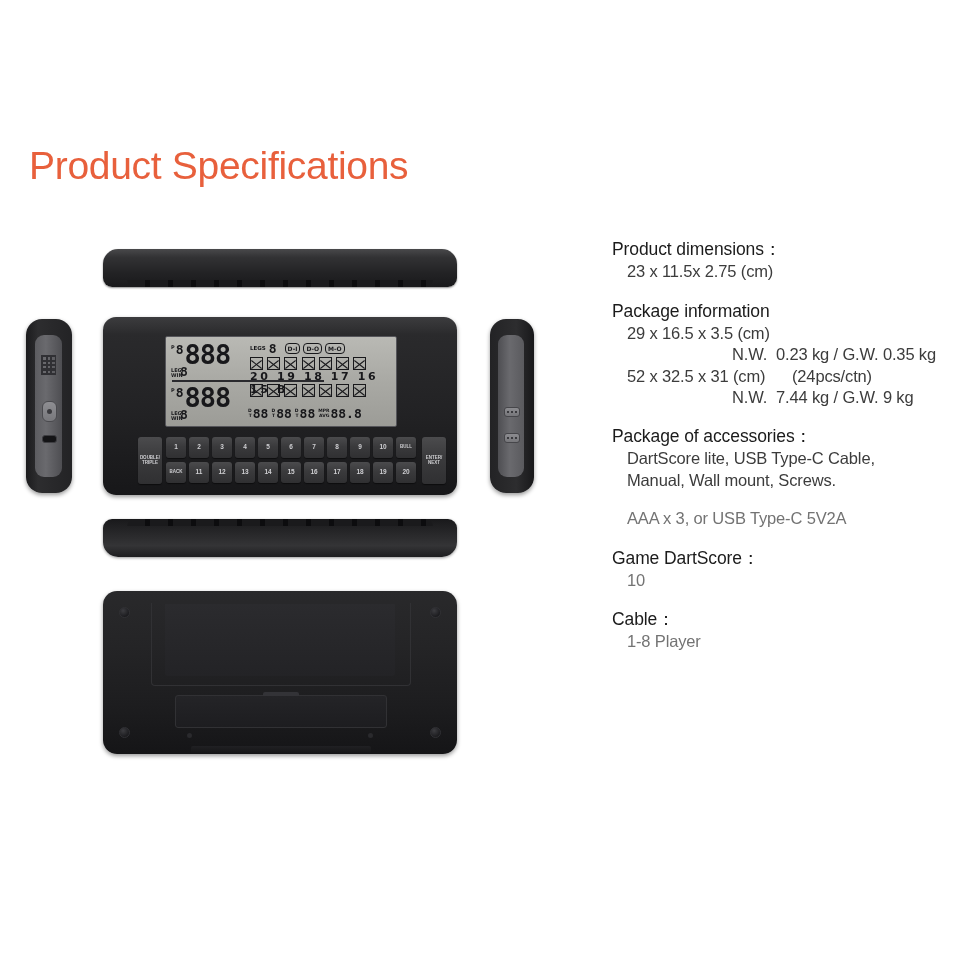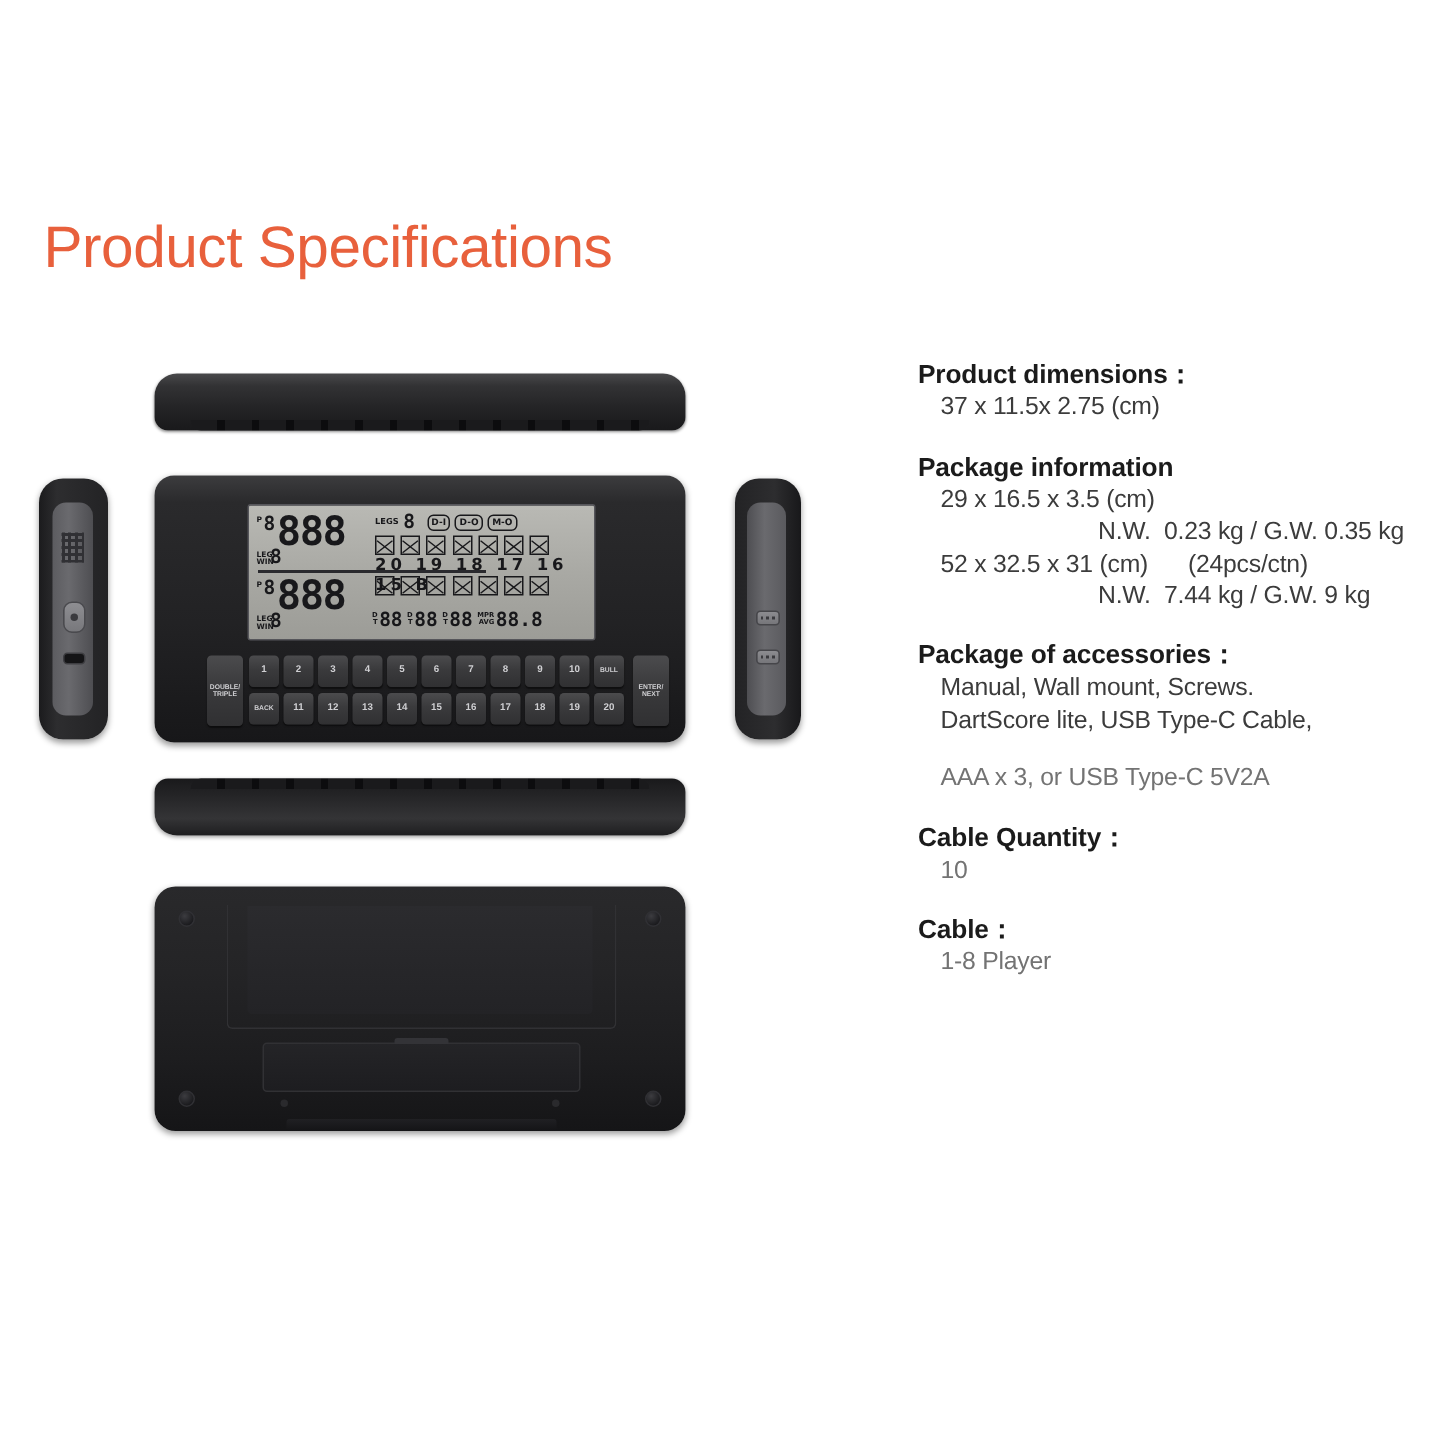--- a/index.html
+++ b/index.html
@@ -31,21 +31,21 @@
   
   #spec-list {
     position: absolute;
     left: 612px;
     top: 238px;
     width: 348px;
   }
   .spec-block { margin-bottom: 17px; }
   .spec-heading {
     font-size: 17.5px;
-    font-weight: bold;
+    font-weight: normal;
     color: #1b1b1b;
     line-height: 1.32;
     letter-spacing: -0.1px;
   }
   .spec-value {
     font-size: 16.5px;
     color: #3c3c3c;
     line-height: 1.3;
     padding-left: 15px;
     letter-spacing: -0.15px;
@@ -510,38 +510,38 @@
     <span class="screw br"></span>
     <span class="back-tab" style="left:84px; bottom:16px;"></span>
     <span class="back-tab" style="right:84px; bottom:16px;"></span>
     <div class="back-foot"></div>
   </div>
 </div>
 
 <div id="spec-list">
     <div class="spec-block">
       <div class="spec-heading">Product dimensions：</div>
-      <div class="spec-value indent-mid">37 x 11.5x 2.75 (cm)</div>
+      <div class="spec-value indent-mid">23 x 11.5x 2.75 (cm)</div>
     </div>
     <div class="spec-block">
       <div class="spec-heading">Package information</div>
       <div class="spec-value indent-mid">29 x 16.5 x 3.5 (cm)</div>
       <div class="spec-value indent-far">N.W.  0.23 kg / G.W. 0.35 kg</div>
       <div class="spec-value indent-mid">52 x 32.5 x 31 (cm)      (24pcs/ctn)</div>
       <div class="spec-value indent-far">N.W.  7.44 kg / G.W. 9 kg</div>
     </div>
     <div class="spec-block">
       <div class="spec-heading">Package of accessories：</div>
+      <div class="spec-value indent-mid">DartScore lite, USB Type-C Cable,</div>
       <div class="spec-value indent-mid">Manual, Wall mount, Screws.</div>
-      <div class="spec-value indent-mid">DartScore lite, USB Type-C Cable,</div>
     </div>
     <div class="spec-block">
       <div class="spec-value red indent-mid">AAA x 3, or USB Type-C 5V2A</div>
     </div>
     <div class="spec-block">
-      <div class="spec-heading">Cable Quantity：</div>
+      <div class="spec-heading">Game DartScore：</div>
       <div class="spec-value red indent-mid">10</div>
     </div>
     <div class="spec-block">
       <div class="spec-heading">Cable：</div>
       <div class="spec-value red indent-mid">1-8 Player</div>
     </div>
   </div>
 
 </body></html>

